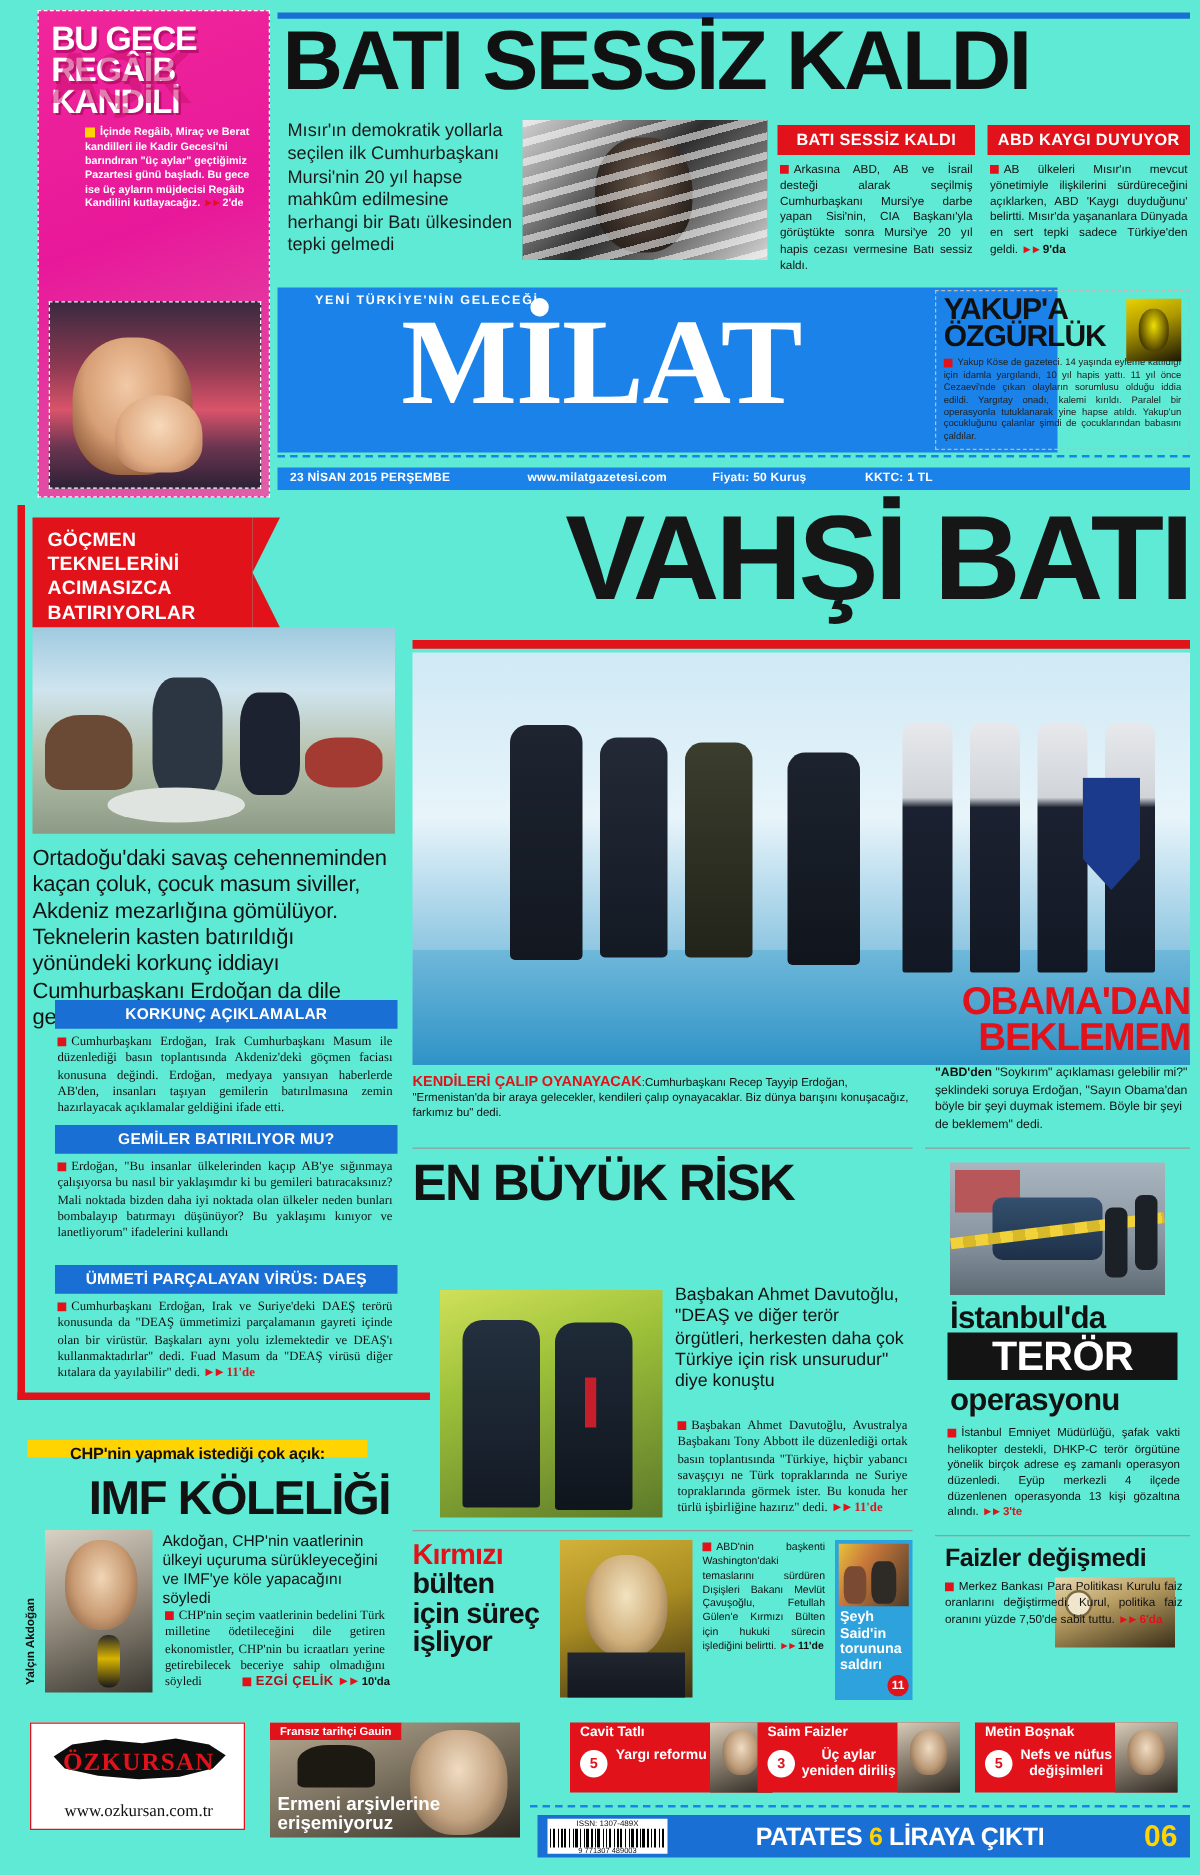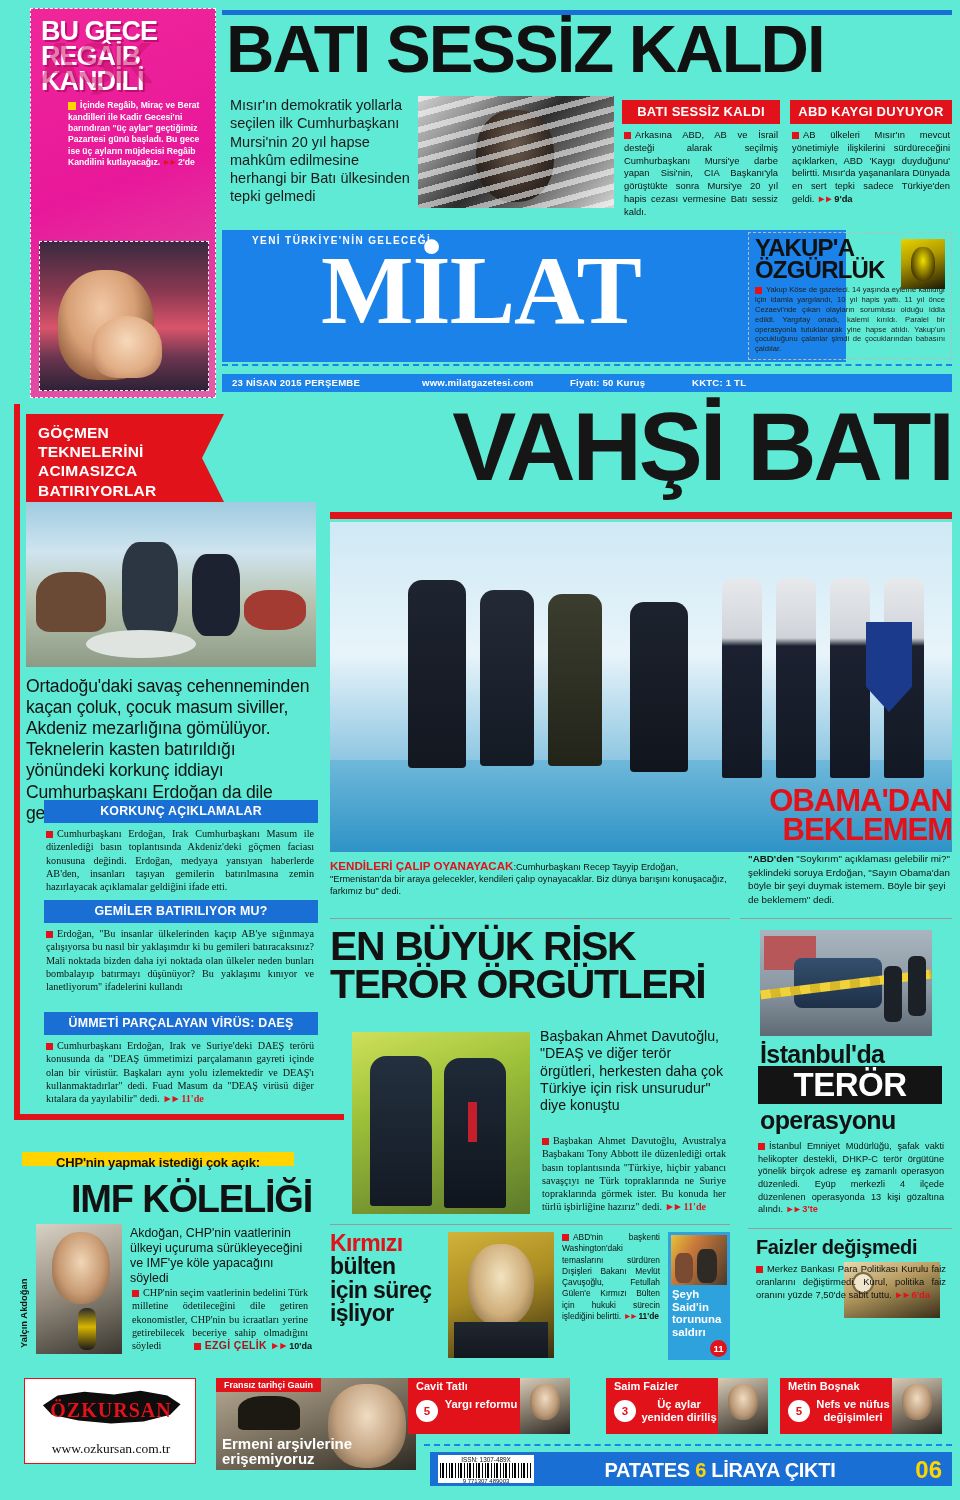--- a/index.html
+++ b/index.html
@@ -252,21 +252,21 @@
   .author-box { position:absolute; top:1378px; width:162px; height:56px; background:#e2121a; }
   .author-box .nm { position:absolute; left:8px; top:2px; color:#fff; font-weight:bold; font-size:11px; }
   .author-box .pg { position:absolute; left:8px; top:22px; width:22px; height:22px; border-radius:50%;
      background:#fff; color:#e2121a; font-weight:bold; font-size:11.5px; text-align:center; line-height:22px; }
   .author-box .tx { position:absolute; left:34px; top:20px; width:78px; color:#fff;
      font-weight:bold; font-size:11.2px; line-height:1.12; text-align:center; }
   .author-box .ph { position:absolute; right:0; top:0; width:50px; height:56px;
      background:linear-gradient(160deg,#d8cbb8 0%,#8d8272 45%,#2c2822 100%); }
   .author-box .ph .f { position:absolute; left:10px; top:6px; width:30px; height:36px;
      background:radial-gradient(ellipse at 50% 40%,#f0dcc2 0%,#bb9a78 55%,#5a4733 100%); border-radius:45%; }
-  #author-1 { left:408px; }
+  #author-1 { left:456px; }
   #author-2 { left:606px; }
   #author-3 { left:780px; }
 
   #bottom-dash { left:424px; top:1444px; width:528px; height:0; border-top:2px dashed #1a82e8; }
   #bottom-bar { left:430px; top:1452px; width:522px; height:34px; background:#1a6fd4; }
   #barcode { position:absolute; left:8px; top:3px; width:96px; height:28px; background:#fff; padding:1px 2px; }
   #barcode .issn { font-size:6.4px; text-align:center; color:#111; }
   #barcode .bars { height:15px;
      background:repeating-linear-gradient(90deg,#000 0 1px,#fff 1px 2px,#000 2px 4px,#fff 4px 6px,#000 6px 7px,#fff 7px 9px); }
   #barcode .num { font-size:6px; text-align:center; color:#111; }
@@ -409,21 +409,20 @@
       <div>BEKLEMEM</div>
     </div>
     <div id="obama-body">
       <b>"ABD'den</b><span> "Soykırım" açıklaması gelebilir mi?" şeklindeki soruya Erdoğan, "Sayın Obama'dan böyle bir şeyi duymak istemem. Böyle bir şeyi de beklemem" dedi.</span>
     </div>
   </div>
 
   <div class="abs" id="risk-sep"></div>
   <div class="abs" id="risk-title">
     <div>EN BÜYÜK RİSK</div>
-    <div>TERÖR ÖRGÜTLERİ</div>
   </div>
   <div class="abs" id="risk-photo">
     <div class="m1"></div>
       <div class="m2"></div>
       <div class="tie"></div>
   </div>
   <div class="abs" id="risk-lead">Başbakan Ahmet Davutoğlu, "DEAŞ ve diğer terör örgütleri, herkesten daha çok Türkiye için risk unsurudur" diye konuştu</div>
   <div class="abs serifbody" id="risk-body">
     <span class="redsq"></span><span>Başbakan Ahmet Davutoğlu, Avustralya Başbakanı Tony Abbott ile düzenlediği ortak basın toplantısında "Türkiye, hiçbir yabancı savaşçıyı ne Türk topraklarında ne Suriye topraklarında görmek ister. Bu konuda her türlü işbirliğine hazırız" dedi.</span>
     <span class="arrow">►►</span>

